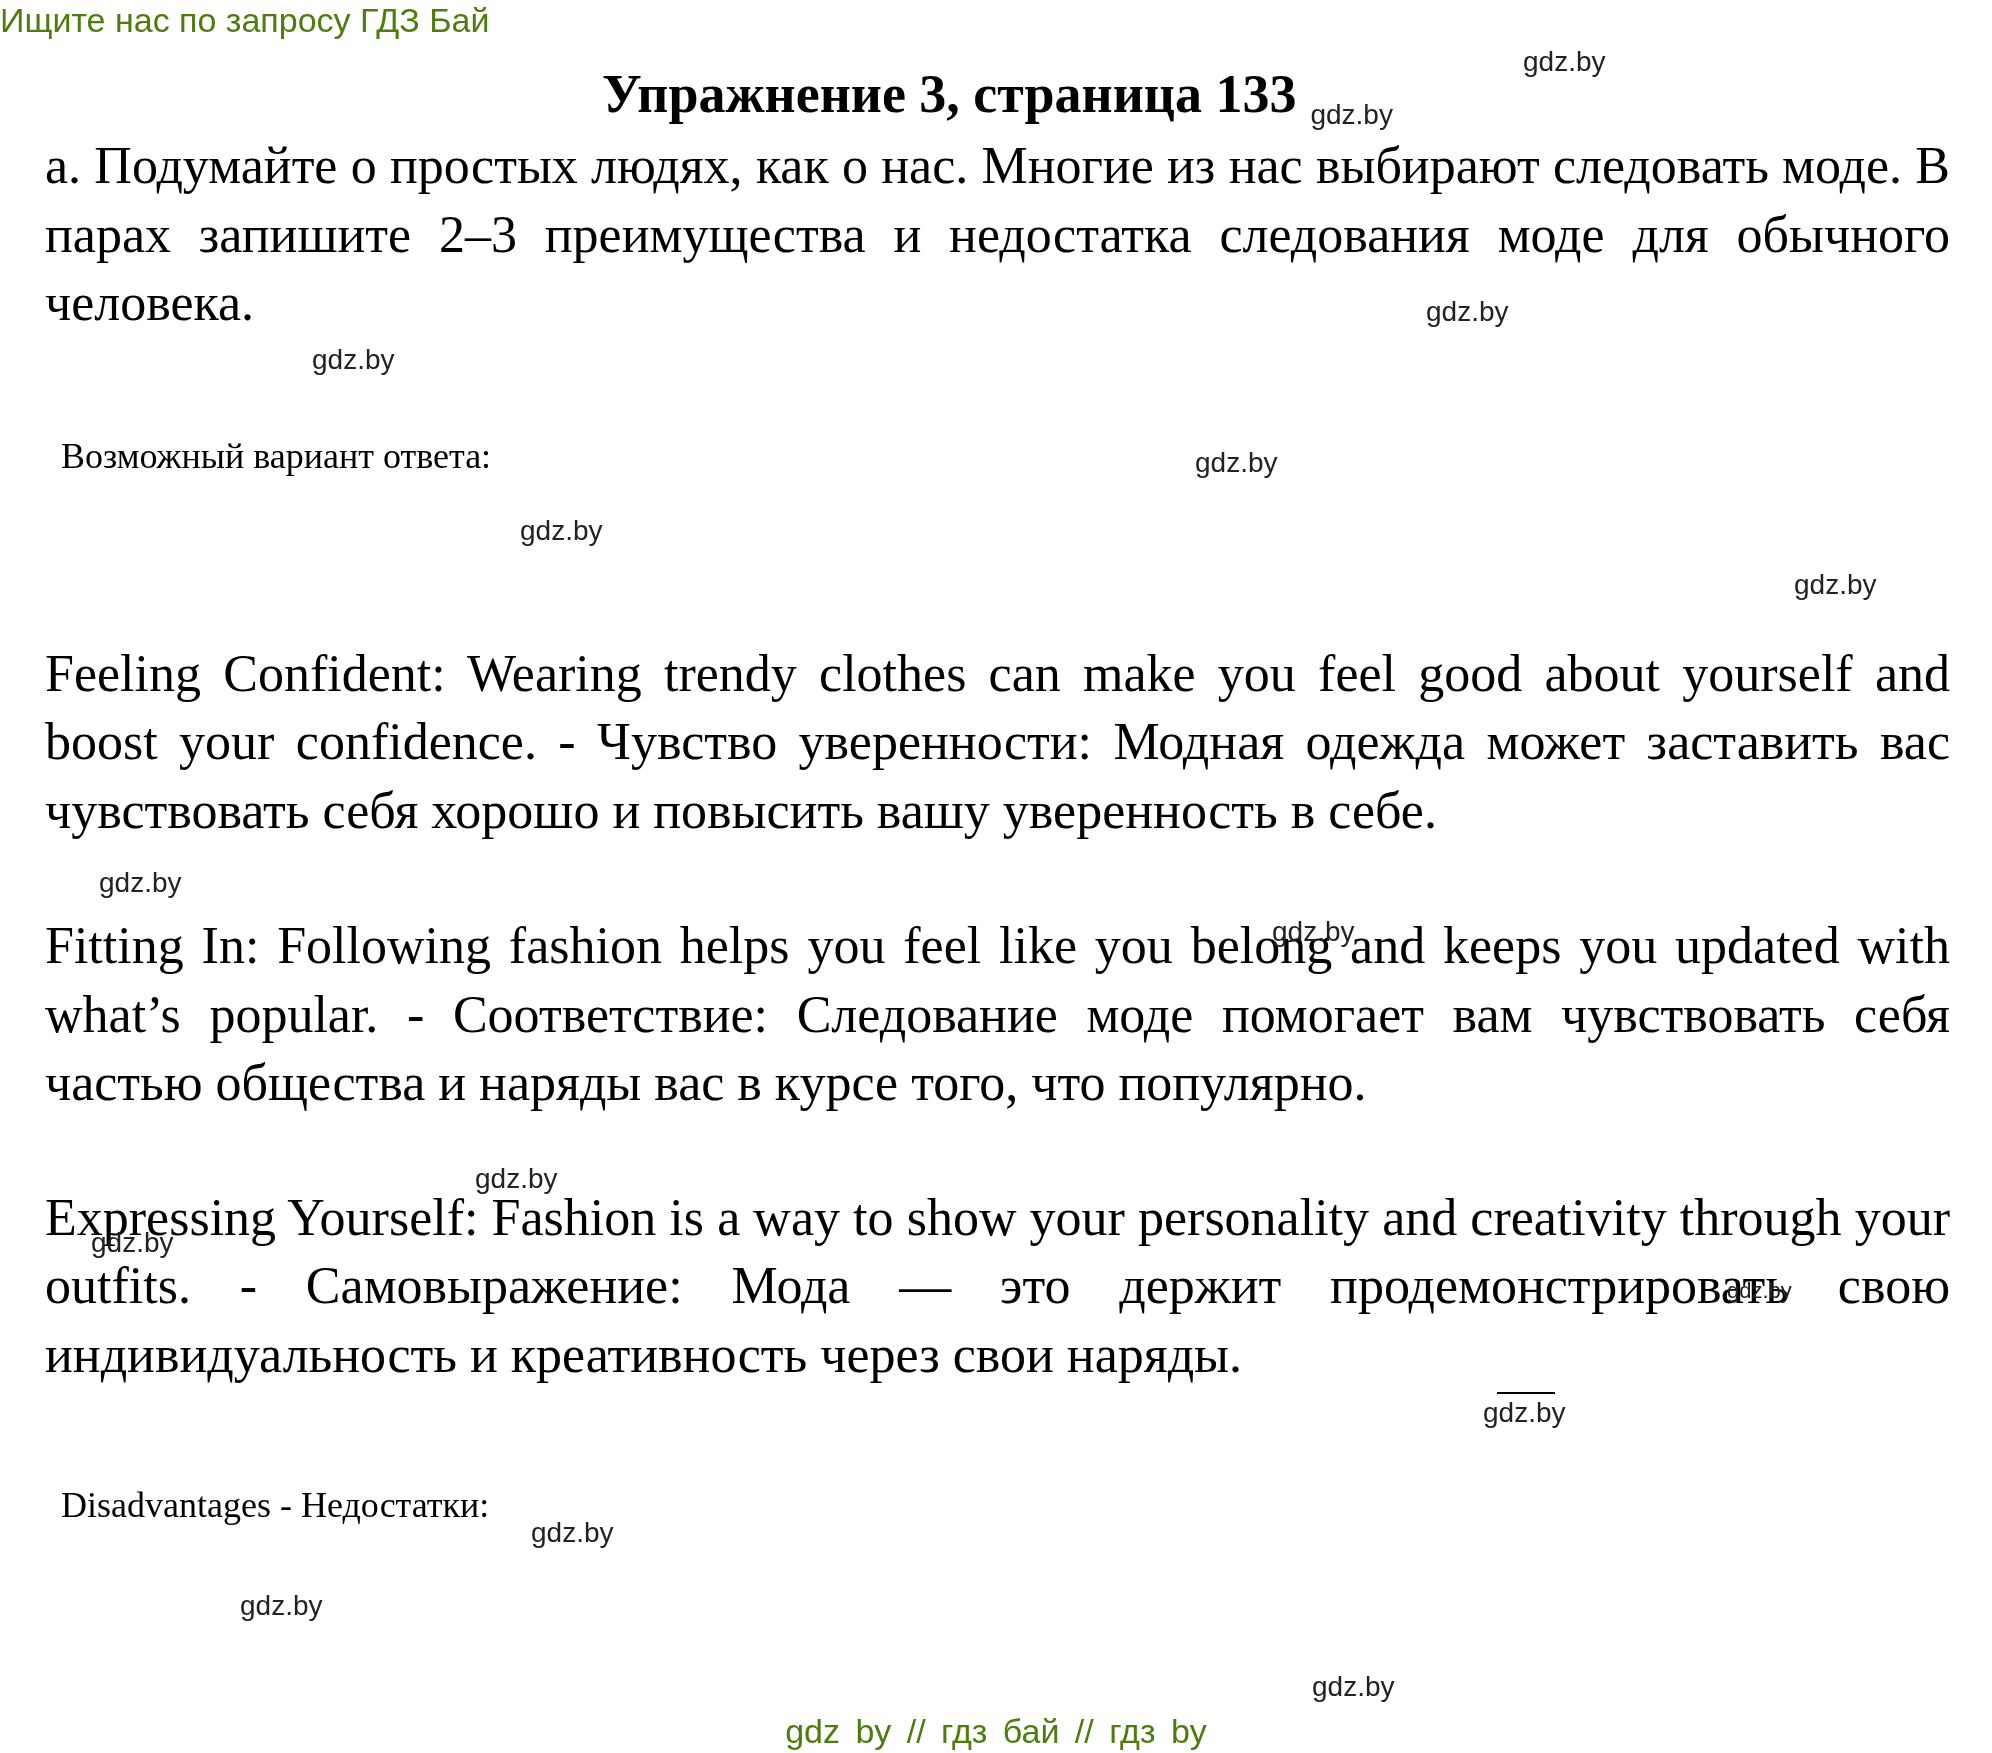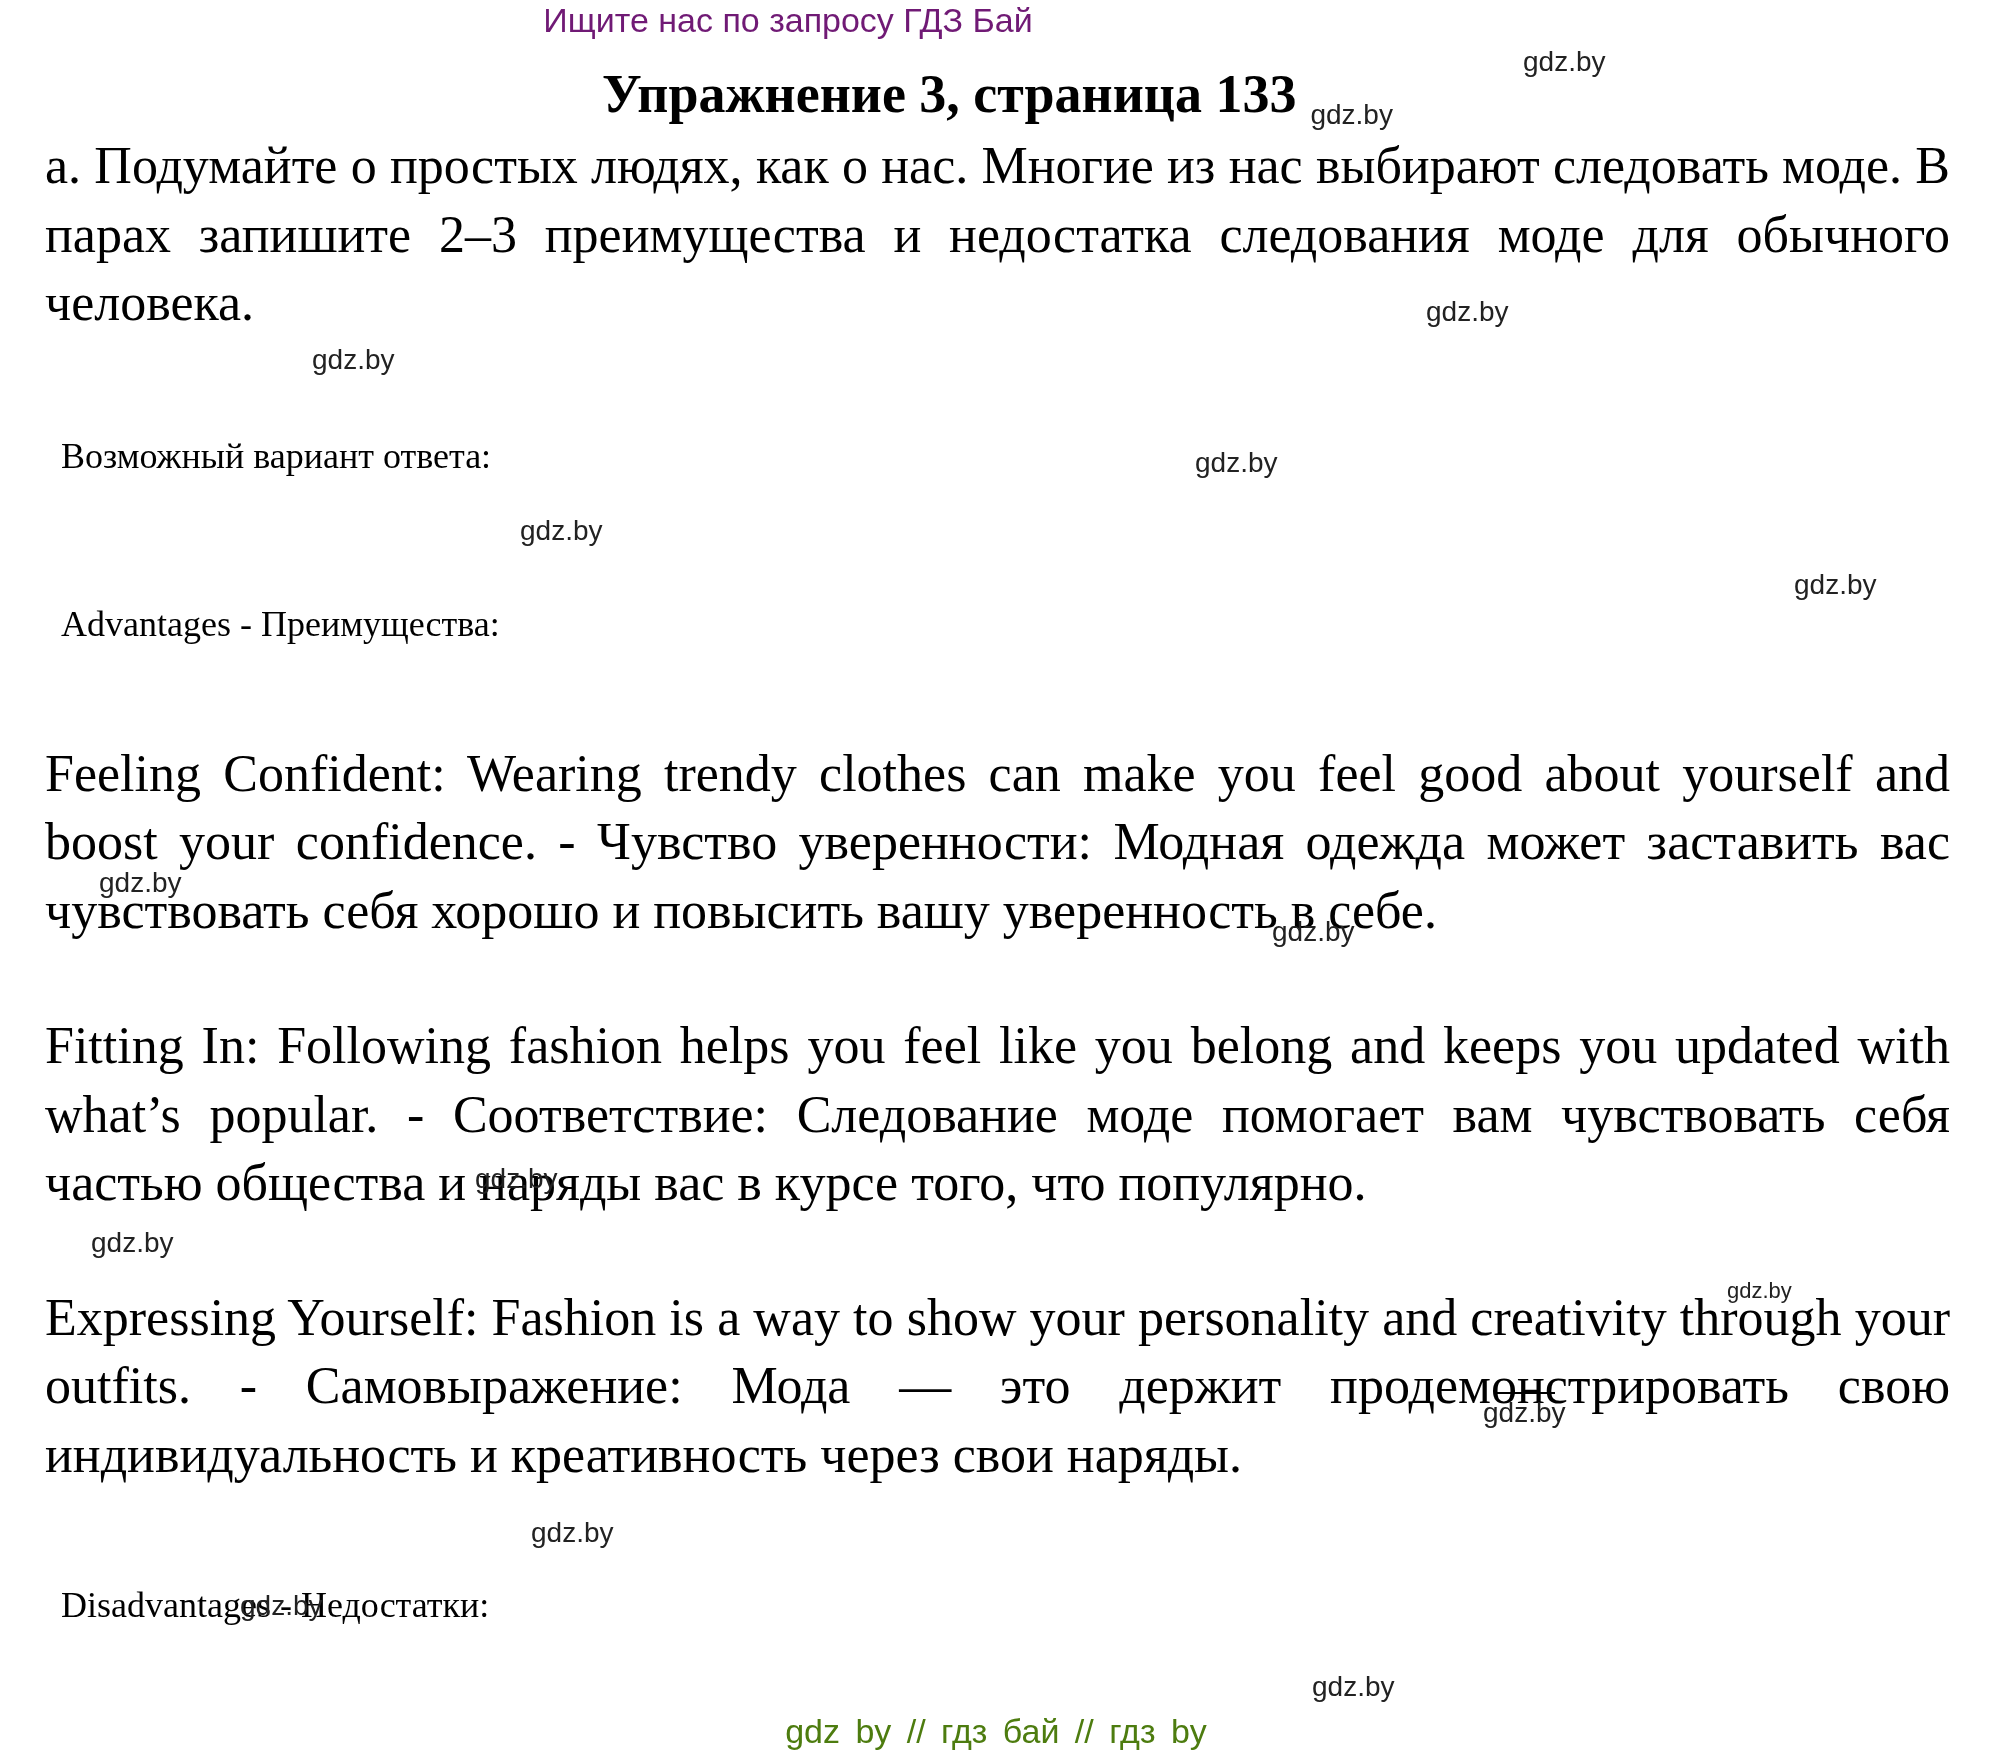--- a/index.html
+++ b/index.html
@@ -1,20 +1,20 @@
 <!DOCTYPE html>
 <html><head>
 <meta charset="utf-8">
 <style>
   html, body { margin: 0; padding: 0; background: #ffffff; }
   body { width: 1992px; height: 1753px; position: relative; overflow: hidden; }
   .header-link {
-    position: absolute; left: 0; top: 0; width: 1576px; text-align: center;
+    position: absolute; left: 0; top: 0; width: 1576px; text-align: left;
     font-family: "Liberation Sans", sans-serif; font-size: 34px; line-height: 40px;
-    color: #701a75;
+    color: #4d7c0f;
   }
   .page { position: absolute; left: 45px; top: 62px; width: 1905px;
     font-family: "Liberation Serif", serif; color: #000; }
   .title { font-weight: bold; font-size: 54px; line-height: 64px; margin: 0; height: 70px; text-align: center; }
   .title-wm { font-family: "Liberation Sans", sans-serif; font-weight: normal; font-size: 28px; color: #222; margin-left: 14px; vertical-align: -12px; }
   .para { font-size: 52px; line-height: 68.5px; text-align: justify; text-align-last: left; margin: 0; }
   .heading { font-size: 36px; line-height: 68px; margin: 16px; }
   .wm { position: absolute; font-family: "Liberation Sans", sans-serif; font-size: 28px; color: #222; line-height: 30px; }
   .wm.small { font-size: 22px; }
   .wm.over::before { content: ""; position: absolute; left: 14px; top: -6px; width: 58px; height: 2px; background: #000; }
@@ -27,21 +27,20 @@
 <body>
 
 <div class="header-link">Ищите нас по запросу ГДЗ Бай</div>
 
 <div class="page">
   <h1 class="title"><span>Упражнение 3, страница 133</span><span class="title-wm">gdz.by</span></h1>
   <p class="para">а. Подумайте о простых людях, как о нас. Многие из нас выбирают следовать моде. В парах запишите 2–3 преимущества и недостатка следования моде для обычного человека.</p>
   <div style="height:68px"></div>
   <p class="heading">Возможный вариант ответа:</p>
   <div style="height:68px"></div>
-  <p class="heading">Advantages - Преимущества:</p>
   <div style="height:66px"></div>
   <p class="para">Feeling Confident: Wearing trendy clothes can make you feel good about yourself and boost your confidence. - Чувство уверенности: Модная одежда может заставить вас чувствовать себя хорошо и повысить вашу уверенность в себе.</p>
   <div style="height:67px"></div>
   <p class="para">Fitting In: Following fashion helps you feel like you belong and keeps you updated with what’s popular. - Соответствие: Следование моде помогает вам чувствовать себя частью общества и наряды вас в курсе того, что популярно.</p>
   <div style="height:66px"></div>
   <p class="para">Expressing Yourself: Fashion is a way to show your personality and creativity through your outfits. - Самовыражение: Мода — это держит продемонстрировать свою индивидуальность и креативность через свои наряды.</p>
   <div style="height:66px"></div>
   <p class="heading">Disadvantages - Недостатки:</p>
 </div>
 

